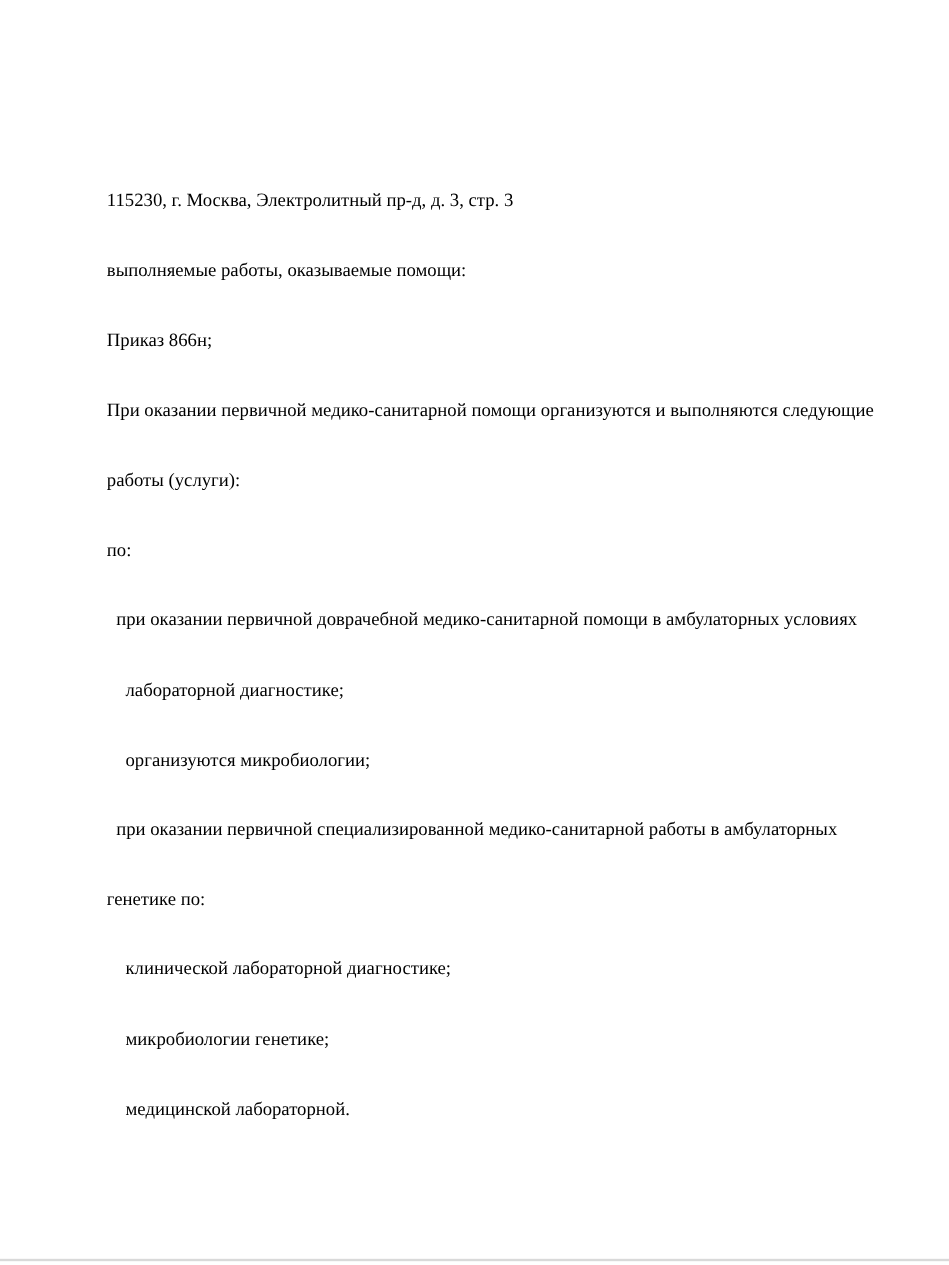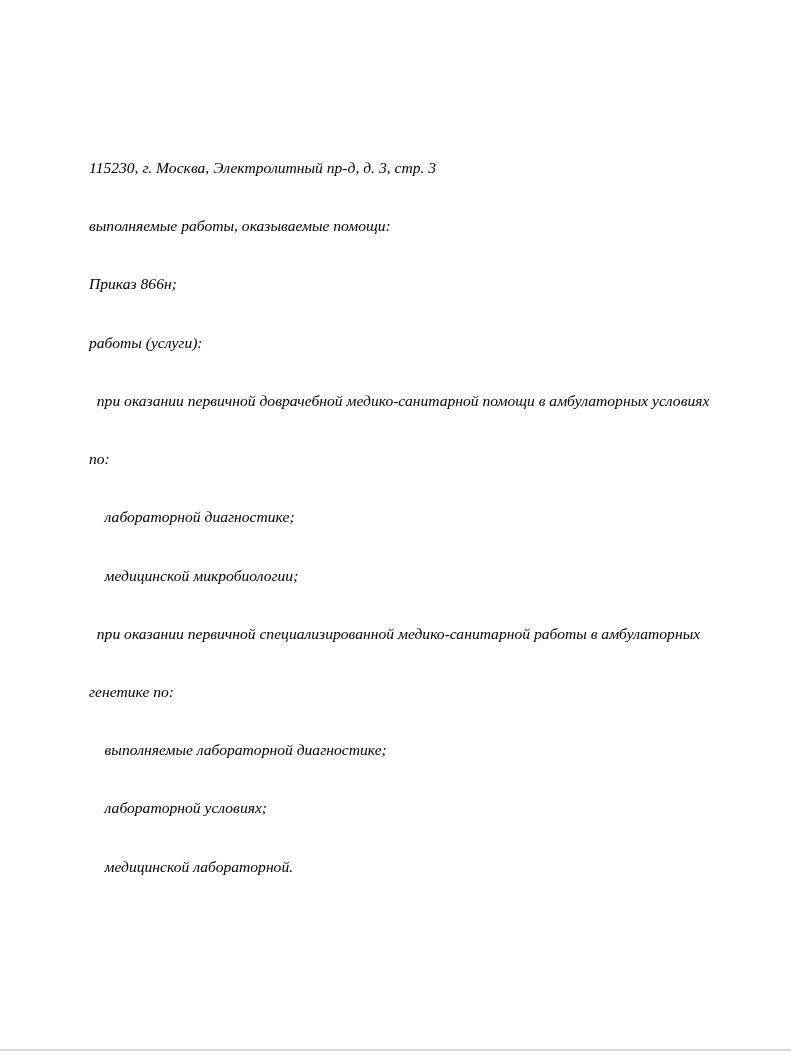--- a/index.html
+++ b/index.html
@@ -19,21 +19,20 @@
   .doc {
     position: absolute;
     left: 89px;
     top: 61px;
     width: 660px;
     line-height: 19.4px;
     white-space: pre; 
   }
   .address-block {
     margin: 0 0 19.4px 0; 
-    font-style: italic;
   }
   .doc-line {
     min-height: 19.4px;
   }
   .address-line {
     
   }
   .bottom-divider {
     position: absolute;
     left: 0;
@@ -45,29 +44,30 @@
 </style>
 </head>
 <body>
 
 <div class="doc">
 
   <section class="address-block">
     <div class="doc-line address-line">115230, г. Москва, Электролитный пр-д, д. 3, стр. 3</div>
     <div class="doc-line">выполняемые работы, оказываемые помощи:</div>
     <div class="doc-line">Приказ 866н;</div>
+    <div class="doc-line">При оказании первичной медико-санитарной помощи организуются и выполняются следующие</div>
     <div class="doc-line">работы (услуги):</div>
+    <div class="doc-line">по:</div>
     <div class="doc-line">  при оказании первичной доврачебной медико-санитарной помощи в амбулаторных условиях</div>
-    <div class="doc-line">по:</div>
     <div class="doc-line">    лабораторной диагностике;</div>
-    <div class="doc-line">    медицинской микробиологии;</div>
+    <div class="doc-line">    организуются микробиологии;</div>
     <div class="doc-line">  при оказании первичной специализированной медико-санитарной работы в амбулаторных</div>
     <div class="doc-line">генетике по:</div>
-    <div class="doc-line">    выполняемые лабораторной диагностике;</div>
-    <div class="doc-line">    лабораторной условиях;</div>
+    <div class="doc-line">    клинической лабораторной диагностике;</div>
+    <div class="doc-line">    микробиологии генетике;</div>
     <div class="doc-line">    медицинской лабораторной.</div>
   </section>
 
   <section class="address-block">
     
     
     
     
     
     

